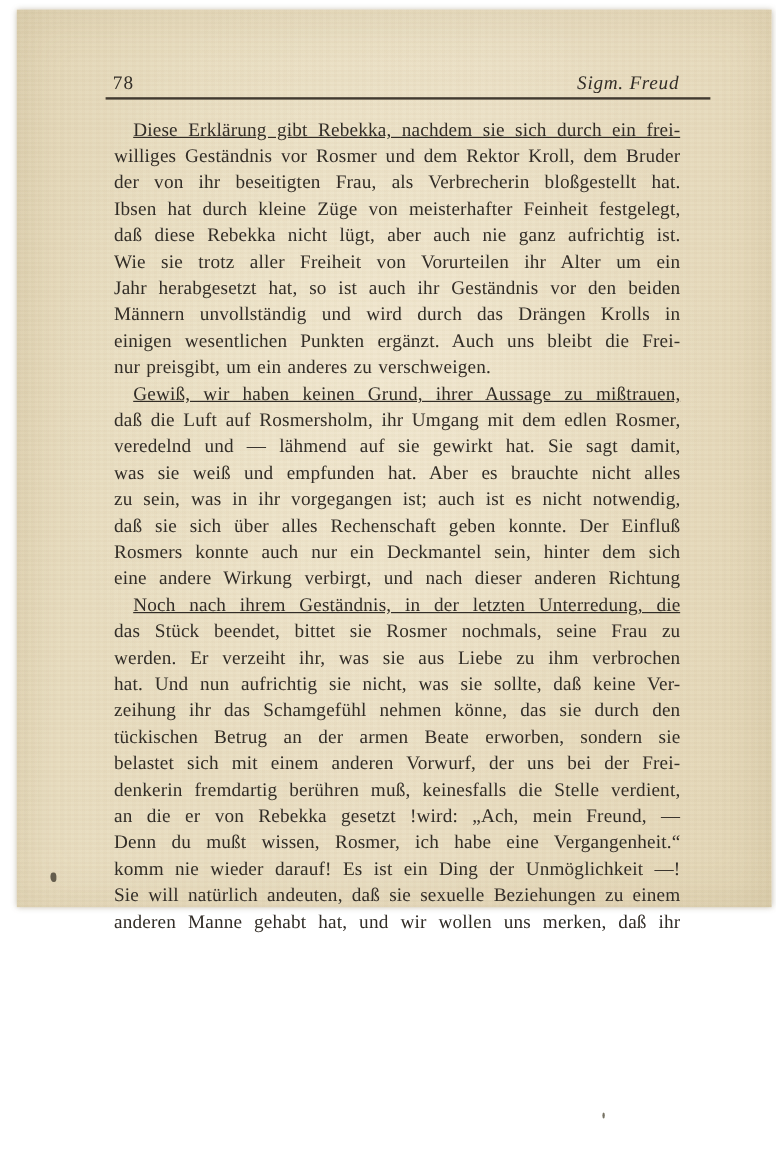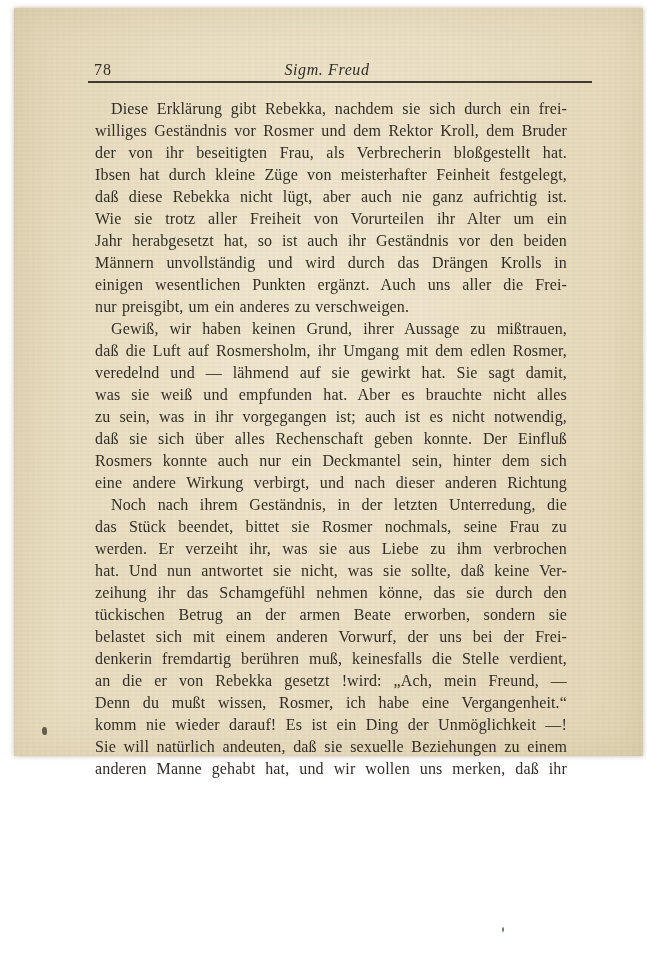--- a/index.html
+++ b/index.html
@@ -52,21 +52,21 @@
     left: 6px;
     bottom: 2px;
     font-size: 16px;
     letter-spacing: 1px;
   }
   .running-title {
     position: absolute;
     left: 0;
     right: 26px;
     bottom: 2px;
-    text-align: center;
+    text-align: right;
     font-style: italic;
     font-size: 16px;
     letter-spacing: 0.6px;
   }
   .body-text {
     position: absolute;
     left: 81px;
     top: 90px;
     width: 472px;
     color: #322d27;
@@ -74,21 +74,21 @@
   }
   .line {
     height: 22px;
     line-height: 22px;
     overflow: hidden;
     text-align: justify;
     text-align-last: justify;
     letter-spacing: 0.15px;
     word-spacing: 1px;
   }
-  .line.indent { text-indent: 16px; }
+  .line.indent { text-indent: 16px; text-decoration: underline; }
   .line.last { text-align-last: left; }
   .ink-blot {
     position: absolute;
     left: 28px;
     top: 719px;
     width: 5px;
     height: 8px;
     border-radius: 50% 50% 40% 60%;
     background: #4e463a;
     opacity: 0.85;
@@ -115,34 +115,34 @@
     </div>
     <div class="body-text" id="body-text">
         <div class="line indent">Diese Erklärung gibt Rebekka, nachdem sie sich durch ein frei-</div>
         <div class="line">williges Geständnis vor Rosmer und dem Rektor Kroll, dem Bruder</div>
         <div class="line">der von ihr beseitigten Frau, als Verbrecherin bloßgestellt hat.</div>
         <div class="line">Ibsen hat durch kleine Züge von meisterhafter Feinheit festgelegt,</div>
         <div class="line">daß diese Rebekka nicht lügt, aber auch nie ganz aufrichtig ist.</div>
         <div class="line">Wie sie trotz aller Freiheit von Vorurteilen ihr Alter um ein</div>
         <div class="line">Jahr herabgesetzt hat, so ist auch ihr Geständnis vor den beiden</div>
         <div class="line">Männern unvollständig und wird durch das Drängen Krolls in</div>
-        <div class="line">einigen wesentlichen Punkten ergänzt. Auch uns aller die Frei-</div>
+        <div class="line">einigen wesentlichen Punkten ergänzt. Auch uns bleibt die Frei-</div>
         <div class="line last">nur preisgibt, um ein anderes zu verschweigen.</div>
         <div class="line indent">Gewiß, wir haben keinen Grund, ihrer Aussage zu mißtrauen,</div>
         <div class="line">daß die Luft auf Rosmersholm, ihr Umgang mit dem edlen Rosmer,</div>
         <div class="line">veredelnd und — lähmend auf sie gewirkt hat. Sie sagt damit,</div>
         <div class="line">was sie weiß und empfunden hat. Aber es brauchte nicht alles</div>
         <div class="line">zu sein, was in ihr vorgegangen ist; auch ist es nicht notwendig,</div>
         <div class="line">daß sie sich über alles Rechenschaft geben konnte. Der Einfluß</div>
         <div class="line">Rosmers konnte auch nur ein Deckmantel sein, hinter dem sich</div>
         <div class="line">eine andere Wirkung verbirgt, und nach dieser anderen Richtung</div>
         <div class="line indent">Noch nach ihrem Geständnis, in der letzten Unterredung, die</div>
         <div class="line">das Stück beendet, bittet sie Rosmer nochmals, seine Frau zu</div>
         <div class="line">werden. Er verzeiht ihr, was sie aus Liebe zu ihm verbrochen</div>
-        <div class="line">hat. Und nun antwortet sie nicht, was sie sollte, daß keine Ver-</div>
+        <div class="line">hat. Und nun aufrichtig sie nicht, was sie sollte, daß keine Ver-</div>
         <div class="line">zeihung ihr das Schamgefühl nehmen könne, das sie durch den</div>
         <div class="line">tückischen Betrug an der armen Beate erworben, sondern sie</div>
         <div class="line">belastet sich mit einem anderen Vorwurf, der uns bei der Frei-</div>
         <div class="line">denkerin fremdartig berühren muß, keinesfalls die Stelle verdient,</div>
         <div class="line">an die er von Rebekka gesetzt !wird: „Ach, mein Freund, —</div>
         <div class="line">Denn du mußt wissen, Rosmer, ich habe eine Vergangenheit.“</div>
         <div class="line">komm nie wieder darauf! Es ist ein Ding der Unmöglichkeit —!</div>
         <div class="line">Sie will natürlich andeuten, daß sie sexuelle Beziehungen zu einem</div>
         <div class="line">anderen Manne gehabt hat, und wir wollen uns merken, daß ihr</div>
       </div>

